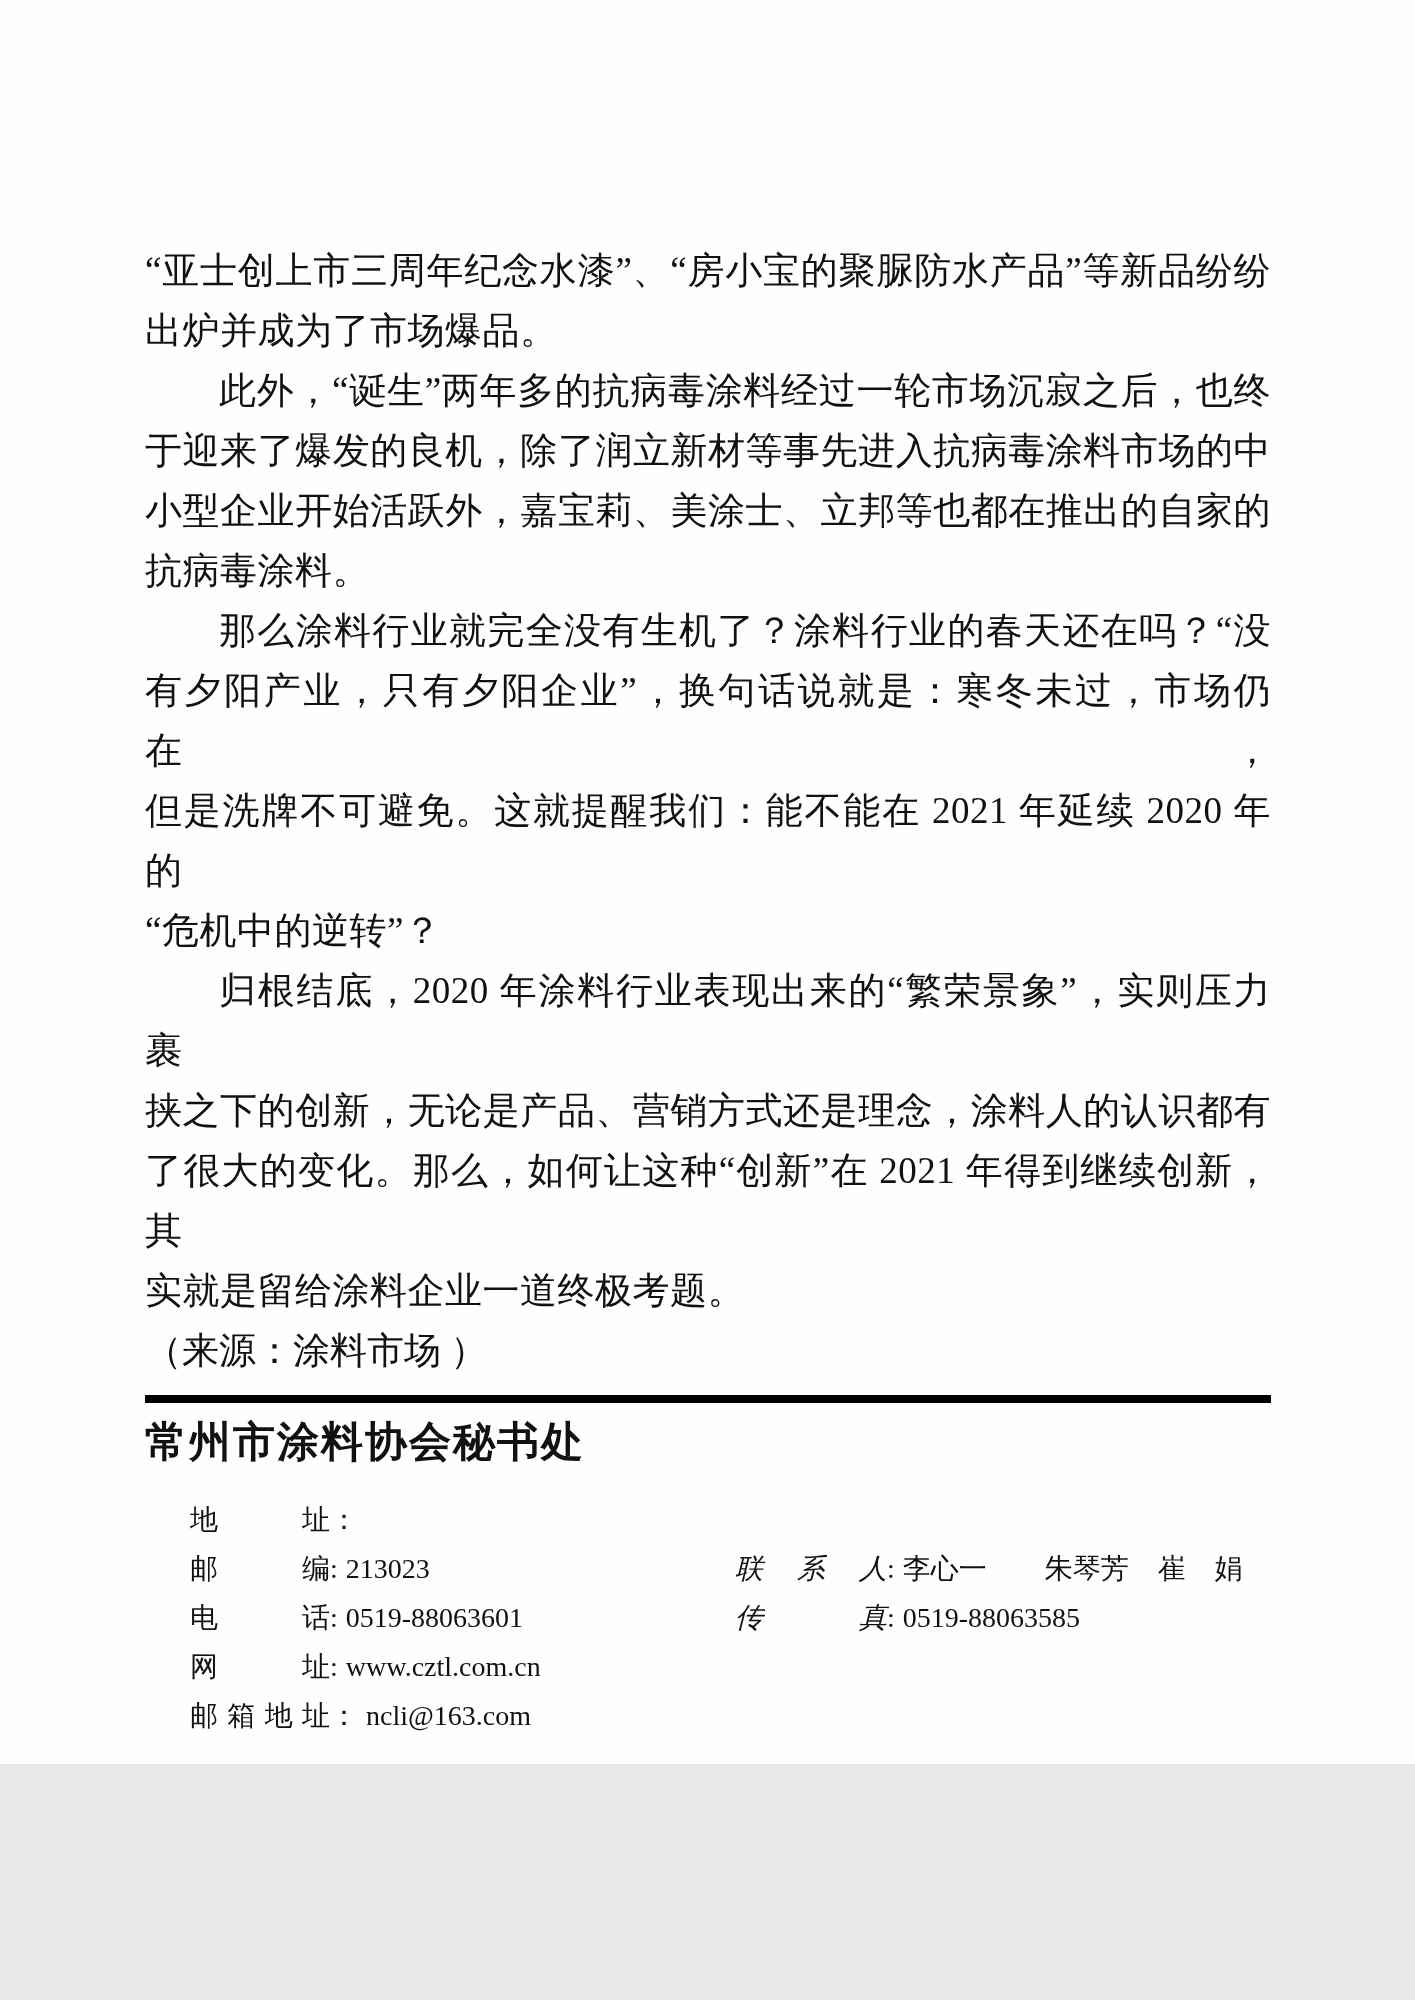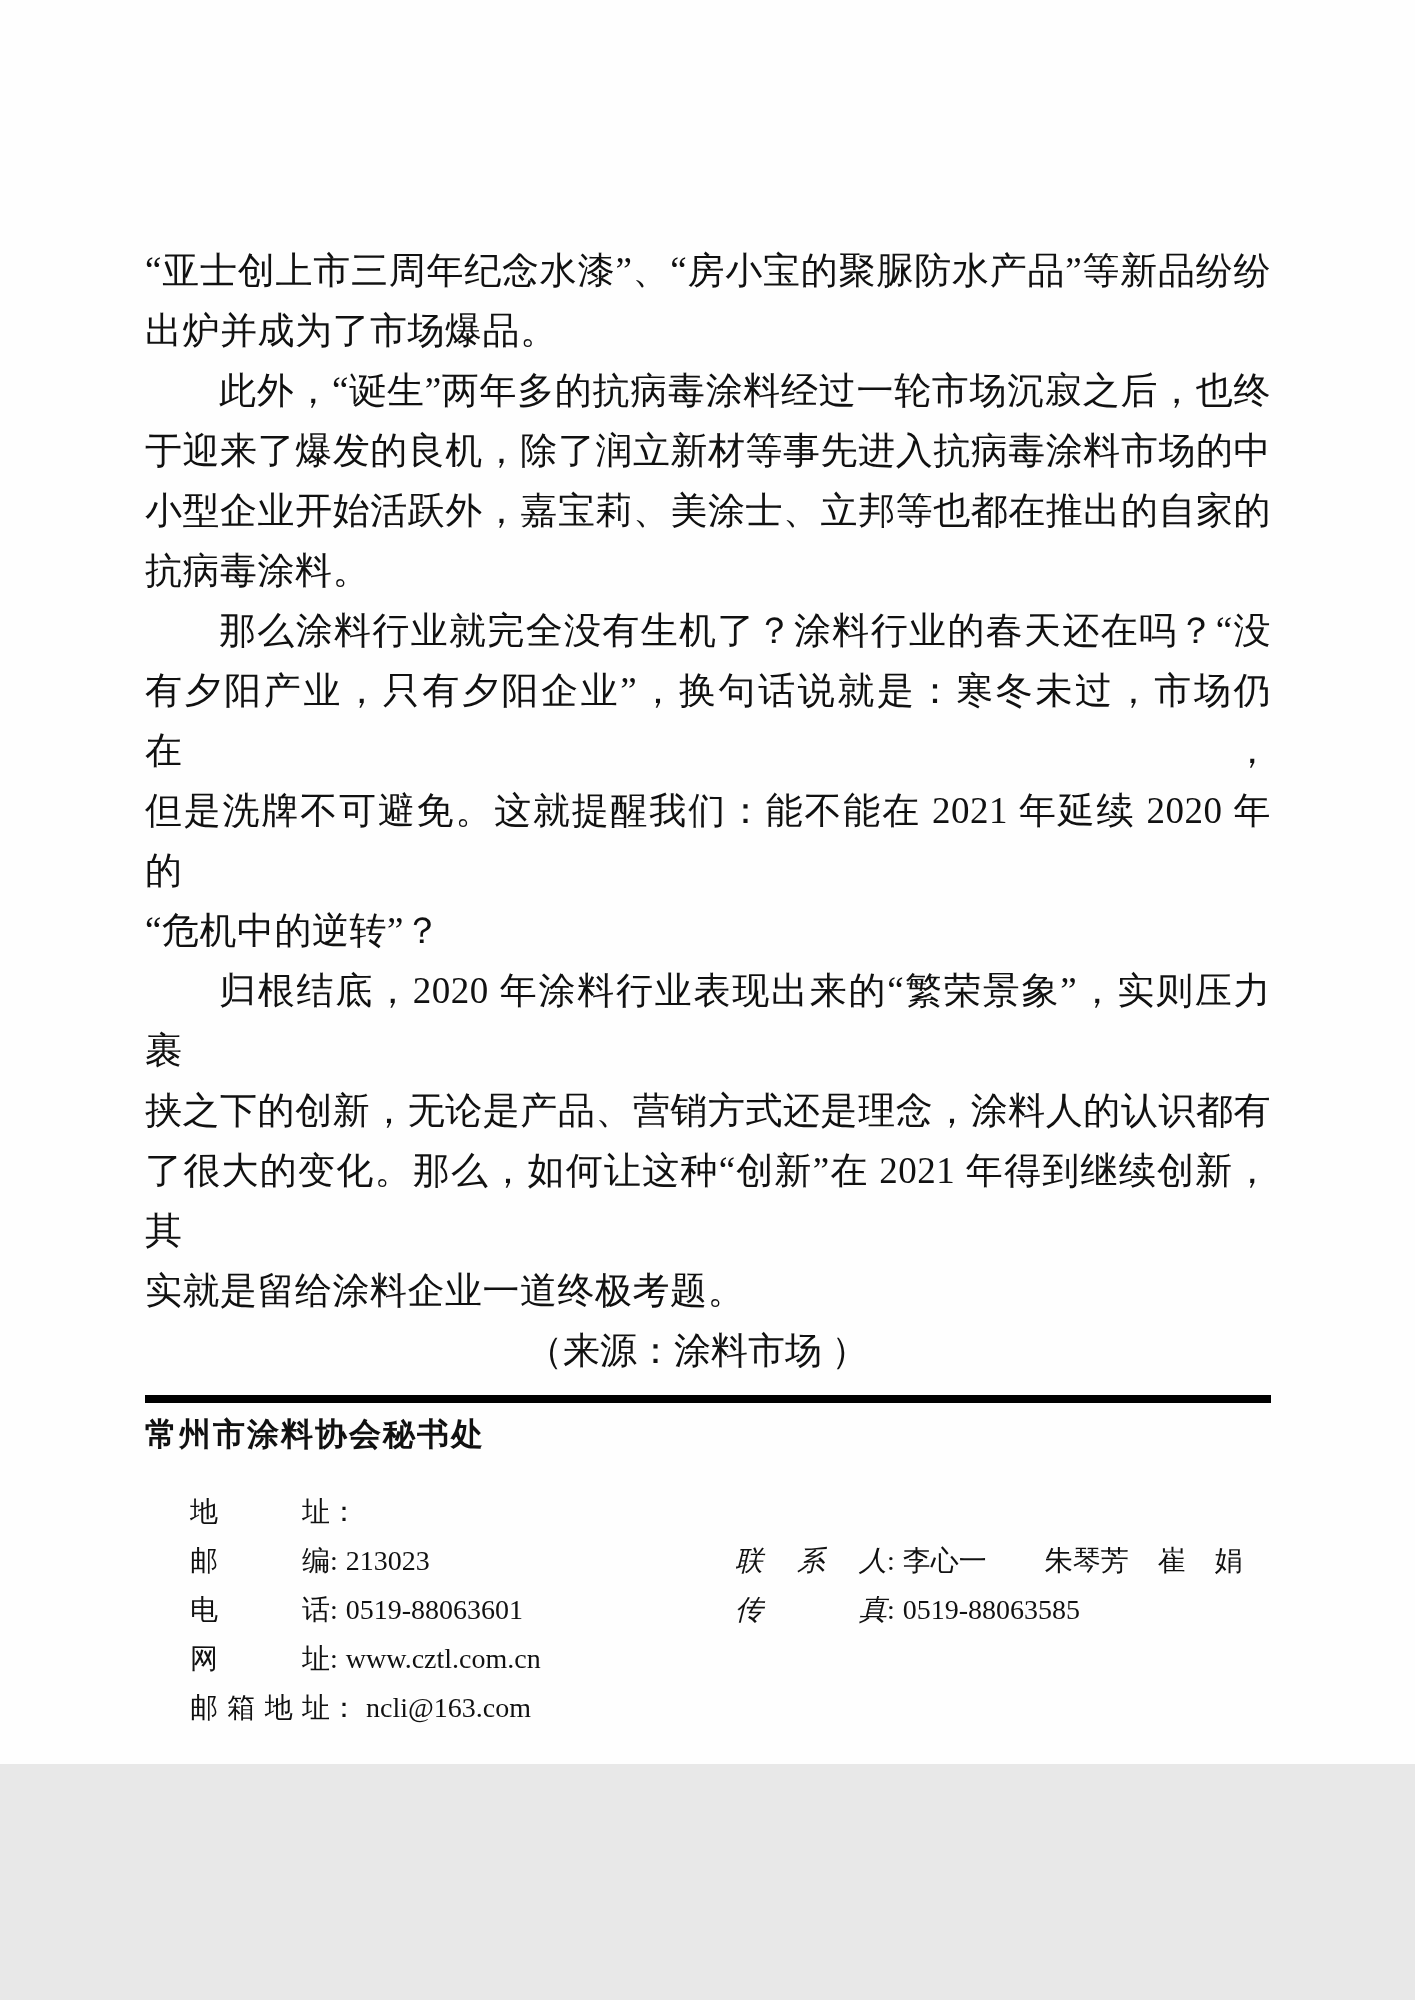--- a/index.html
+++ b/index.html
@@ -25,38 +25,38 @@
     text-align: justify;
     text-justify: inter-ideograph;
     white-space: normal;
     letter-spacing: 0.5px;
   }
   .body-line.fill { text-align-last: justify; }
   .body-line.indent { text-indent: 74px; }
   .source-line {
     font-size: 37px;
     line-height: 60px;
-    text-align: center;
+    text-align: left;
     padding-right: 22px;
   }
   .footer-block {
     position: absolute;
     left: 145px;
     top: 1395px;
     width: 1126px;
   }
   .footer-rule {
     height: 8px;
     background: #000;
   }
   .footer-title {
-    margin-top: 8px;
+    margin-top: 16px;
     font-family: "Liberation Sans", "DejaVu Sans", sans-serif;
     font-weight: bold;
-    font-size: 32px;
+    font-size: 42px;
     line-height: 46px;
     letter-spacing: 2px;
   }
   .contact-rows {
     margin-top: 30px;
     padding-left: 45px;
     font-size: 28px;
   }
   .contact-row {
     display: flex;

